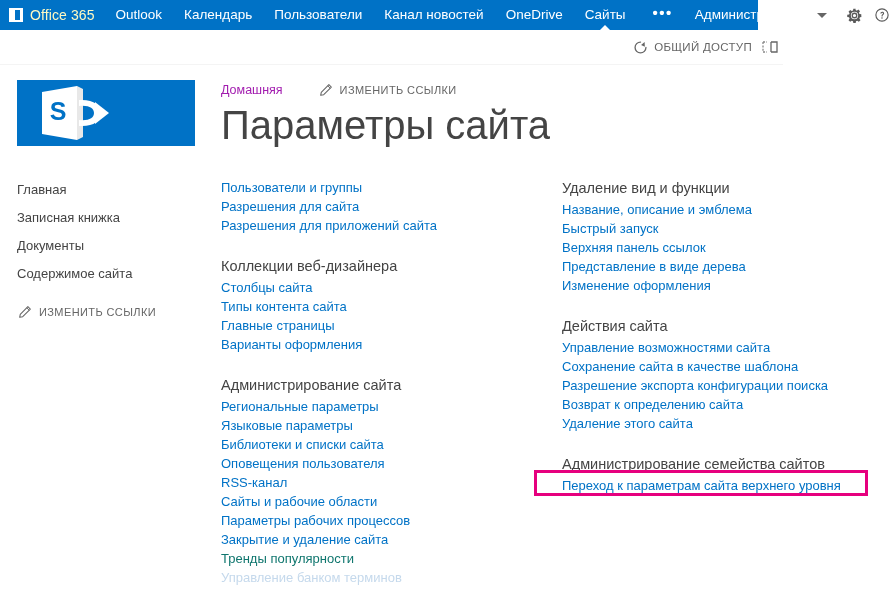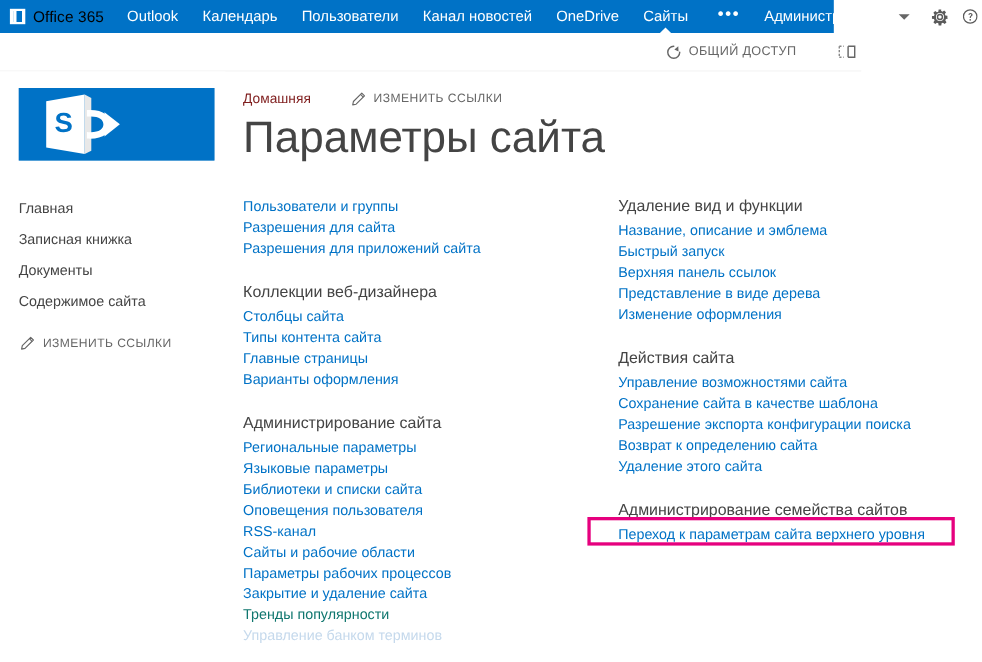--- a/index.html
+++ b/index.html
@@ -51,21 +51,21 @@
     background: #0072c6;
   }
   #brand-tile::after {
     content: "";
     position: absolute;
     left: 3px; top: 2px;
     width: 3px; height: 10px;
     background: #ffffff;
   }
   #brand-text {
-    color: #000000;
+    color: #fef9c3;
     font-size: 14px;
     letter-spacing: 0.1px;
   }
   .suite-link {
     color: #ffffff;
     font-size: 13.5px;
     text-decoration: none;
     padding: 0 11px;
     height: 30px;
     line-height: 30px;
@@ -152,21 +152,20 @@
   #actionbar {
     position: absolute;
     top: 30px; left: 0;
     width: 783px; height: 35px;
     background: #ffffff;
     border-bottom: 1px solid #f4f4f4;
     display: flex;
     align-items: center;
     justify-content: flex-end;
     padding-right: 0;
-    gap: 28px;
   }
   .action-btn {
     display: flex;
     align-items: center;
     height: 35px;
     padding: 0 9px;
     color: #666666;
     font-size: 11.5px;
     letter-spacing: 0.3px;
     text-transform: uppercase;
@@ -231,21 +230,21 @@
   #pagehead {
     position: absolute;
     left: 221px; top: 80px;
   }
   #crumbrow {
     display: flex;
     align-items: center;
     height: 20px;
   }
   #crumb-home {
-    color: #7f1d1d;
+    color: #a21caf;
     font-size: 12.5px;
     text-decoration: none;
     cursor: pointer;
     white-space: nowrap;
   }
   #crumb-editlinks {
     display: flex;
     align-items: center;
     margin-left: 36px;
     color: #666666;

